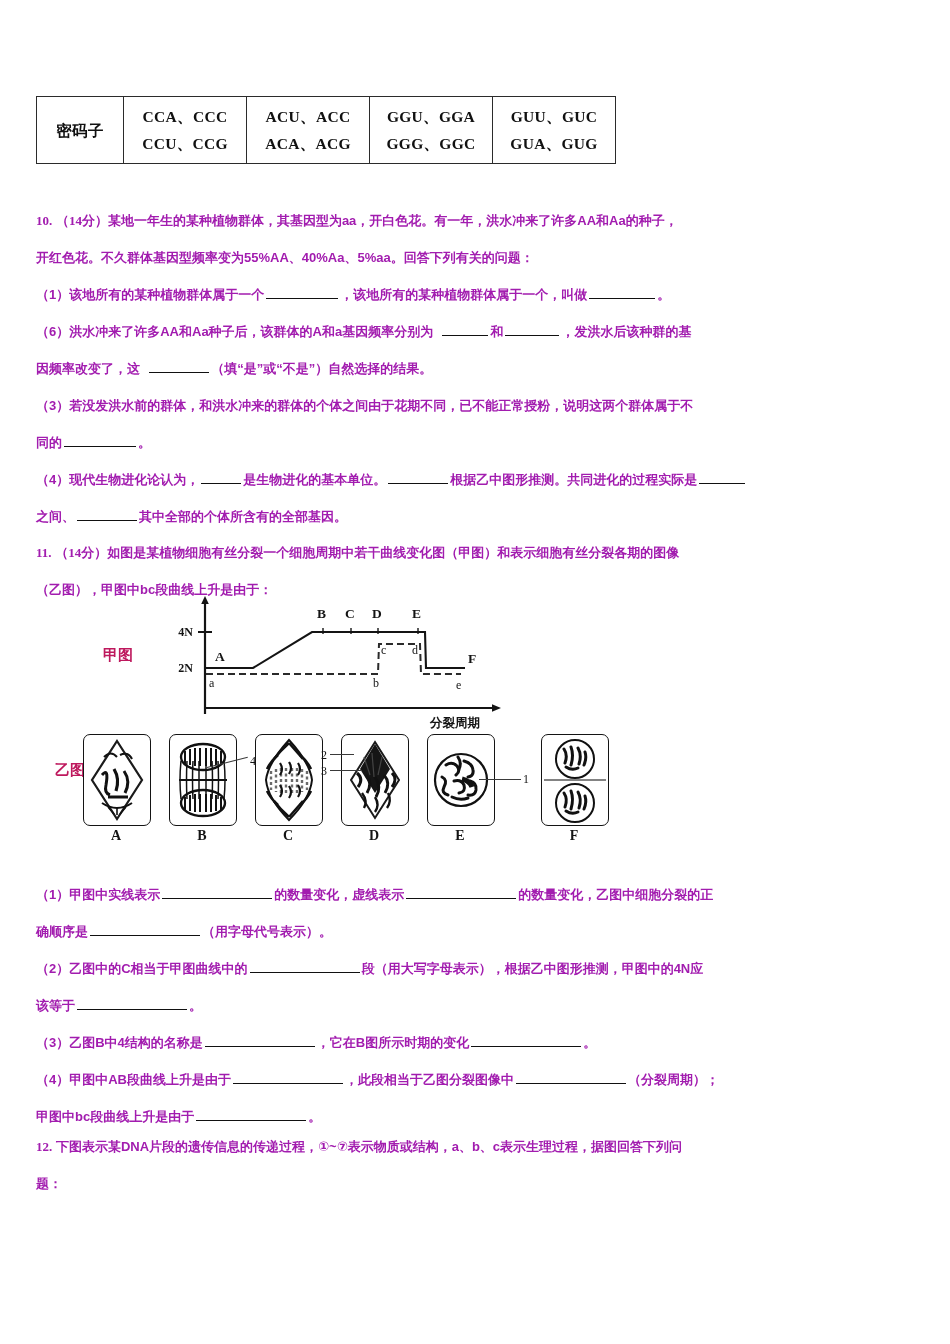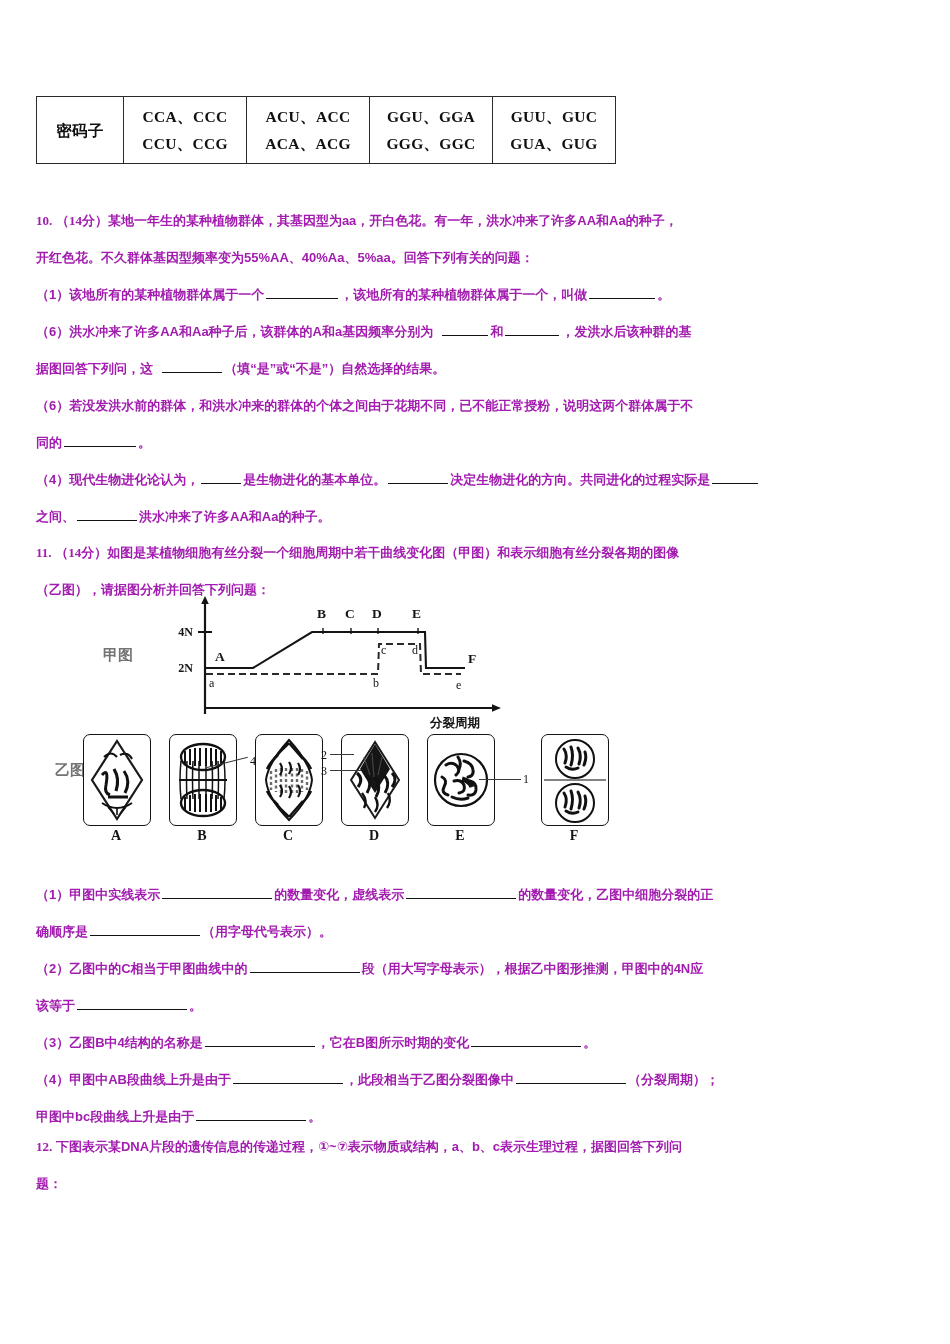--- a/index.html
+++ b/index.html
@@ -94,21 +94,21 @@
     left: 55px;
     top: 596px;
     width: 530px;
     height: 270px;
   }
   .fig-label {
     position: absolute;
     font-family: "Liberation Sans", "DejaVu Sans", sans-serif;
     font-size: 15px;
     font-weight: bold;
-    color: #737373;
+    color: #be185d;
   }
   #jia-label { left: 48px; top: 50px; }
   #yi-label  { left: 0px;  top: 165px; text-align: right; }
 
   .graph-svg {
     position: absolute;
     left: 110px;
     top: 0px;
   }
 
@@ -190,43 +190,43 @@
     <div class="para">
       <span>开红色花。不久群体基因型频率变为55%AA、40%Aa、5%aa。回答下列有关的问题：</span>
     </div>
     <div class="para">
       <span>（1）该地所有的某种植物群体属于一个</span><span class="blank b72"></span><span>，该地所有的某种植物群体属于一个，叫做</span><span class="blank b66"></span><span>。</span>
     </div>
     <div class="para">
       <span>（6）洪水冲来了许多AA和Aa种子后，该群体的A和a基因频率分别为</span>&nbsp;&nbsp;<span class="blank b46"></span><span>和</span><span class="blank b54"></span><span>，发洪水后该种群的基</span>
     </div>
     <div class="para">
-      <span>据图回答下列问，这</span>&nbsp;&nbsp;<span class="blank b60"></span><span>（填“是”或“不是”）自然选择的结果。</span>
-    </div>
-    <div class="para">
-      <span>（6）若没发洪水前的群体，和洪水冲来的群体的个体之间由于花期不同，已不能正常授粉，说明这两个群体属于不</span>
+      <span>因频率改变了，这</span>&nbsp;&nbsp;<span class="blank b60"></span><span>（填“是”或“不是”）自然选择的结果。</span>
+    </div>
+    <div class="para">
+      <span>（3）若没发洪水前的群体，和洪水冲来的群体的个体之间由于花期不同，已不能正常授粉，说明这两个群体属于不</span>
     </div>
     <div class="para">
       <span>同的</span><span class="blank b72"></span><span>。</span>
     </div>
     <div class="para">
-      <span>（4）现代生物进化论认为，</span><span class="blank b40"></span><span>是生物进化的基本单位。</span><span class="blank b60"></span><span>决定生物进化的方向。共同进化的过程实际是</span><span class="blank b46"></span>
-    </div>
-    <div class="para">
-      <span>之间、</span><span class="blank b60"></span><span>洪水冲来了许多AA和Aa的种子。</span>
+      <span>（4）现代生物进化论认为，</span><span class="blank b40"></span><span>是生物进化的基本单位。</span><span class="blank b60"></span><span>根据乙中图形推测。共同进化的过程实际是</span><span class="blank b46"></span>
+    </div>
+    <div class="para">
+      <span>之间、</span><span class="blank b60"></span><span>其中全部的个体所含有的全部基因。</span>
     </div>
   </div>
 
   <div class="q-block" style="top:534px;">
     <div class="para">
       <span class="qnum">11.</span>
       <span class="qnum">（14分）</span><span>如图是某植物细胞有丝分裂一个细胞周期中若干曲线变化图（甲图）和表示细胞有丝分裂各期的图像</span>
     </div>
     <div class="para">
-      <span>（乙图），请据图分析并回答下列问题：</span>
+      <span>（乙图），甲图中bc段曲线上升是由于：</span>
     </div>
   </div>
 
   <div class="figure-area">
 
     <div class="fig-label" id="jia-label">甲图</div>
     <div class="fig-label" id="yi-label">乙图</div>
 
     <svg class="graph-svg" width="360" height="135" viewBox="0 0 360 135">
 

